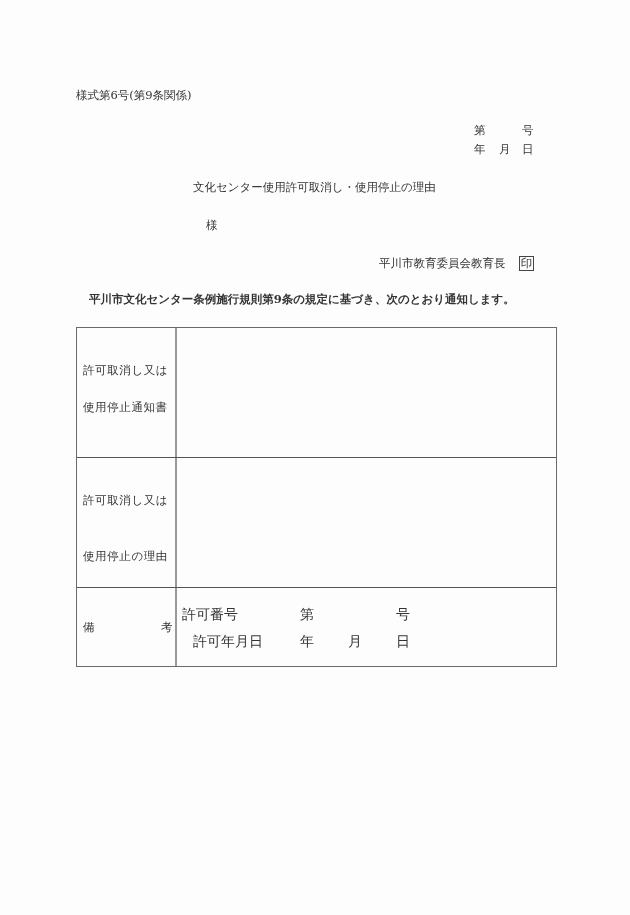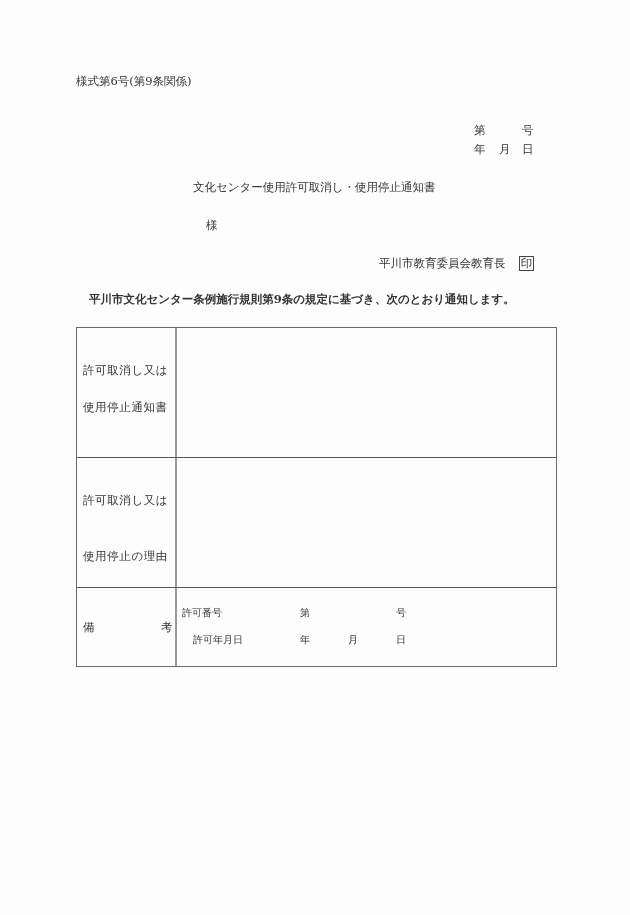--- a/index.html
+++ b/index.html
@@ -15,38 +15,38 @@
     width: 481px; height: 340px;
     border: 1.5px solid #6a6a6a; box-sizing: border-box;
   }
   .row { position: absolute; left: 0; right: 0; border-bottom: 1.5px solid #555; box-sizing: border-box; }
   .row.last { border-bottom: none; }
   .col-div { position: absolute; top: 0; bottom: 0; left: 98px; width: 2px; background: #9a9a9a; }
   .label-cell { position: absolute; left: 0; width: 98px; top: 0; bottom: 0; }
   .lab { position: absolute; left: 6px; font-size: 11.5px; letter-spacing: 0.6px; white-space: nowrap; }
   .bikou-l { position: absolute; left: 6px; font-size: 11.5px; }
   .bikou-r { position: absolute; left: 84px; font-size: 11.5px; }
-  .note { position: absolute; font-size: 10px; white-space: nowrap; }
+  .note { position: absolute; font-size: 14px; white-space: nowrap; }
   .seal {
     display: inline-block; border: 1px solid #444; padding: 0 1px; line-height: 13px; font-size: 11.5px;
   }
 </style>
 </head>
 <body>
 
-<div class="abs" style="left:76px; top:74px;">様式第6号(第9条関係)</div>
+<div class="abs" style="left:76px; top:88px;">様式第6号(第9条関係)</div>
 
 <div class="abs" style="left:474px; top:123px;">第</div>
 <div class="abs" style="left:522px; top:123px;">号</div>
 
 <div class="abs" style="left:474px; top:142px;">年</div>
 <div class="abs" style="left:499px; top:142px;">月</div>
 <div class="abs" style="left:522px; top:142px;">日</div>
 
-<div class="abs" style="left:193px; top:180px;">文化センター使用許可取消し・使用停止通知書</div>
+<div class="abs" style="left:193px; top:180px;">文化センター使用許可取消し・使用停止の理由</div>
 
 <div class="abs" style="left:206px; top:218px;">様</div>
 
 <div class="abs" style="left:379px; top:256px;">
   <span>平川市教育委員会教育長</span>
   <span style="display:inline-block; width:6px;"></span>
   <span class="seal">印</span>
 </div>
 
 <div class="abs" style="left:89px; top:292px;font-weight:bold;">平川市文化センター条例施行規則第9条の規定に基づき、次のとおり通知します。</div>

